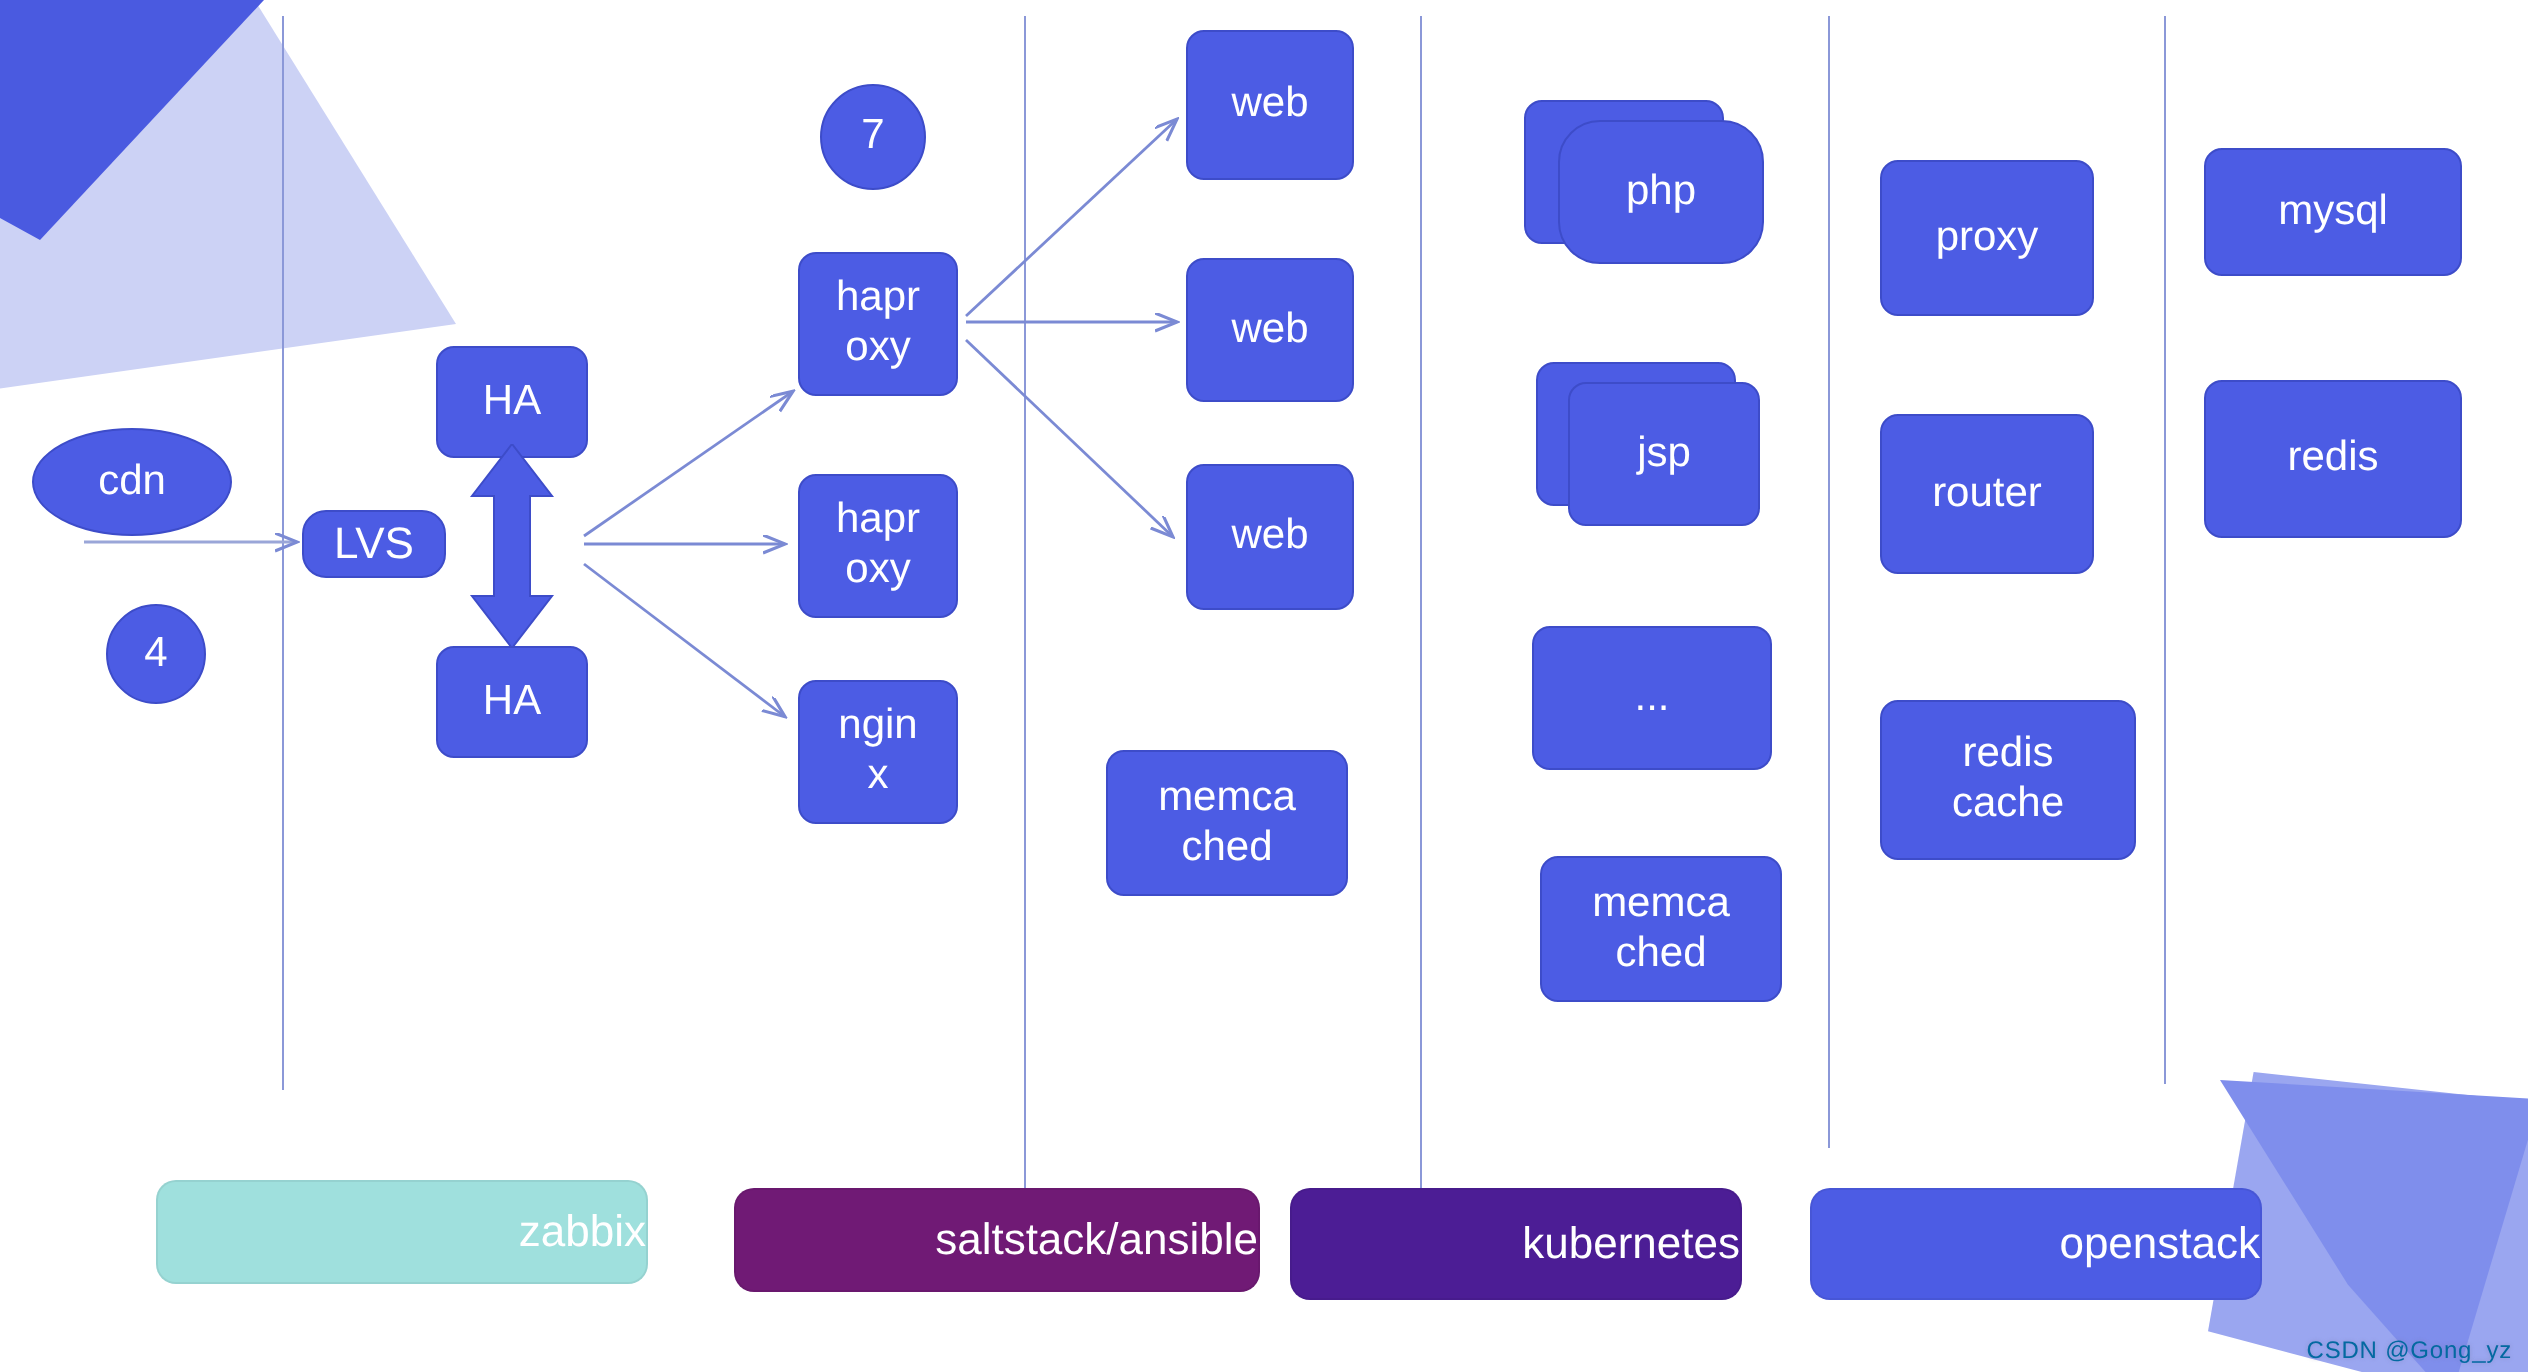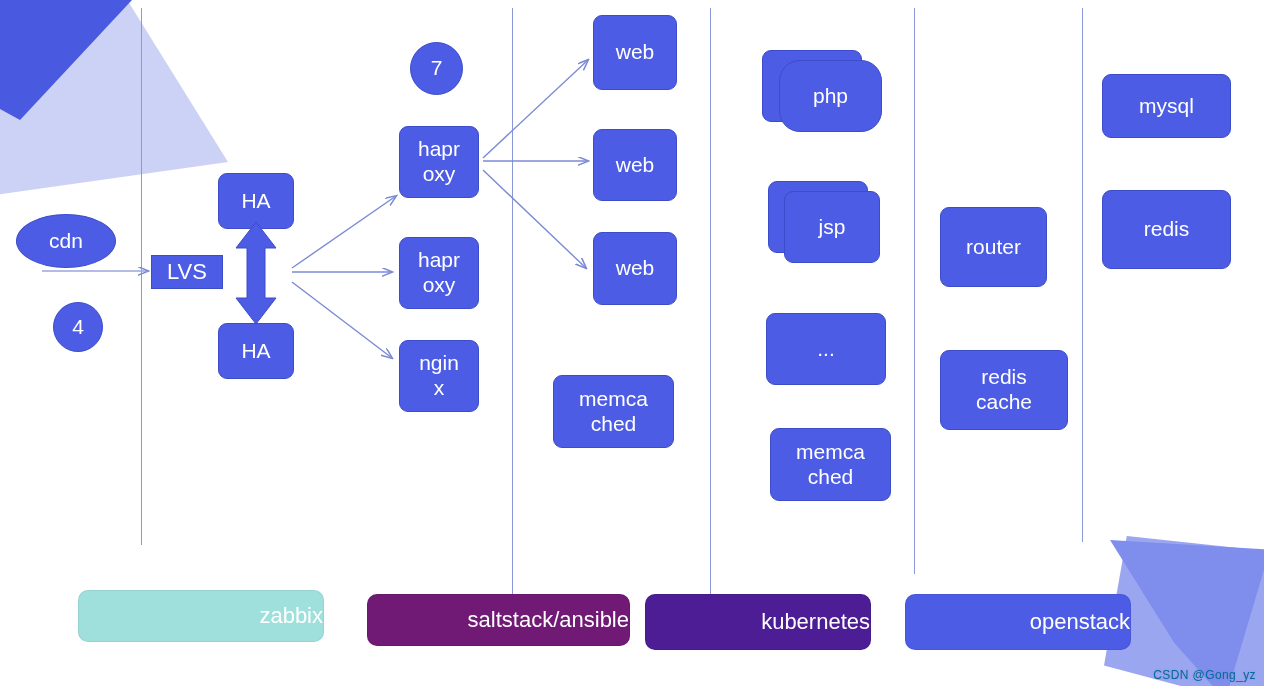--- a/index.html
+++ b/index.html
@@ -72,21 +72,21 @@
     display: flex;
     align-items: center;
     justify-content: center;
     text-align: center;
     line-height: 1.18;
     font-size: 21px;
     box-sizing: border-box;
     padding: 2px 4px;
   }
   .node.square-corner {
-    border-radius: 0;
+    border-radius: 12px;
   }
   .node.ellipse {
     border-radius: 50%;
   }
   .node.circle {
     border-radius: 50%;
   }
   .node .label {
     display: block;
     white-space: pre-line;
@@ -250,20 +250,23 @@
 
   <div class="node" style="left:766px; top:313px; width:120px; height:72px;">
     <span class="label">...</span>
   </div>
 
   <div class="node" style="left:770px; top:428px; width:121px; height:73px;">
     <span class="label">memca
 ched</span>
   </div>
 
+  <div class="node" style="left:940px; top:80px; width:107px; height:78px;">
+    <span class="label">proxy</span>
+  </div>
 
   <div class="node" style="left:940px; top:207px; width:107px; height:80px;">
     <span class="label">router</span>
   </div>
 
   <div class="node" style="left:940px; top:350px; width:128px; height:80px;">
     <span class="label">redis
 cache</span>
   </div>
 

